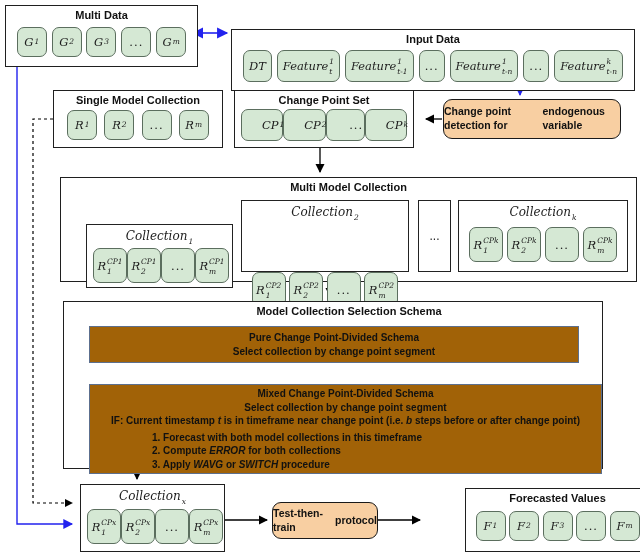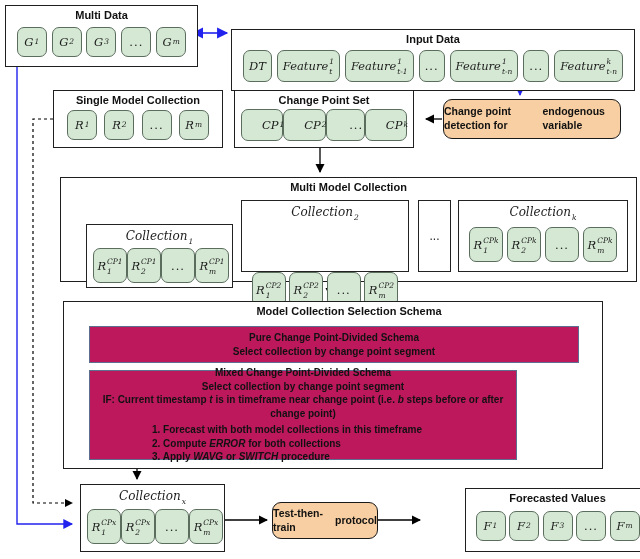--- a/index.html
+++ b/index.html
@@ -24,21 +24,21 @@
   .row-cp .chip{height:32px;min-width:36px;padding-left:27px;}
   .innerbox{position:absolute;background:#fff;border:1px solid #222;box-sizing:border-box;
             display:flex;flex-direction:column;}
   .mathtitle{text-align:center;font-family:"DejaVu Serif",serif;font-style:italic;
              font-size:12px;color:#1c1c1c;padding-top:4px;}
   .dotsbox{position:absolute;background:#fff;border:1px solid #222;box-sizing:border-box;
            display:flex;align-items:center;justify-content:center;font-size:12px;color:#222;}
   .orange{position:absolute;background:#f8cfa2;border:1px solid #1a1a1a;border-radius:9px;
           box-sizing:border-box;display:flex;align-items:center;
           justify-content:center;font-weight:bold;font-size:10.5px;color:#111;line-height:1.3;}
-  .bluebox{position:absolute;background:#be185d;border:1px solid #5c6f8e;box-sizing:border-box;
+  .bluebox{position:absolute;background:#a16207;border:1px solid #5c6f8e;box-sizing:border-box;
            font-weight:bold;font-size:10px;color:#111;line-height:1.35;text-align:center;
            display:flex;flex-direction:column;justify-content:center;}
   .bluebox .steps{text-align:left;padding-left:62px;margin-top:3px;}
   .it{font-style:italic;}
   svg.arrows{position:absolute;left:0;top:0;width:640px;height:559px;pointer-events:none;}
 </style>
 </head>
 <body>
 
 <div id="canvas">
@@ -257,21 +257,21 @@
         </div>
     </div>
   </div>
 
   <div class="obox" style="left:63px;top:301px;width:540px;height:168px;padding-left:32px;">
     <div class="title">Model Collection Selection Schema</div>
     <div class="bluebox" style="left:25px;top:24px;width:490px;height:37px;">
       <div>Pure Change Point-Divided Schema</div>
       <div>Select collection by change point segment</div>
     </div>
-    <div class="bluebox" style="left:25px;top:68px;width:428px;height:90px;">
+    <div class="bluebox" style="left:25px;top:82px;width:513px;height:90px;">
       <div>Mixed Change Point-Divided Schema</div>
       <div>Select collection by change point segment</div>
       <div><span>IF: Current timestamp </span><span class="it">t</span><span> is in timeframe near change point (i.e. </span><span class="it">b</span><span> steps before or after change point)</span></div>
       <div class="steps">
           <div><span>1. Forecast with both model collections in this timeframe</span></div>
           <div><span>2. Compute </span><span class="it">ERROR</span><span> for both collections</span></div>
           <div><span>3. Apply </span><span class="it">WAVG</span><span> or </span><span class="it">SWITCH</span><span> procedure</span></div>
         </div>
     </div>
   </div>

